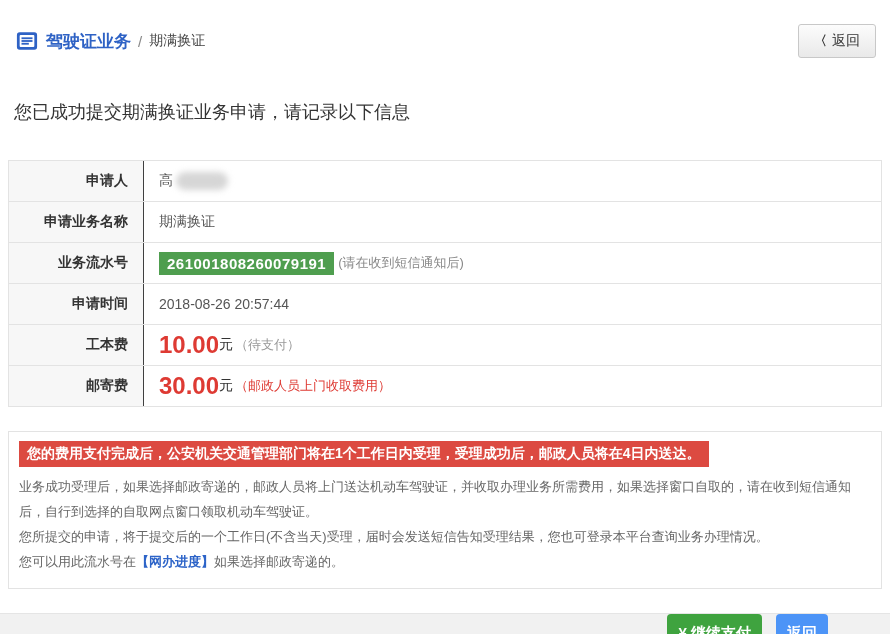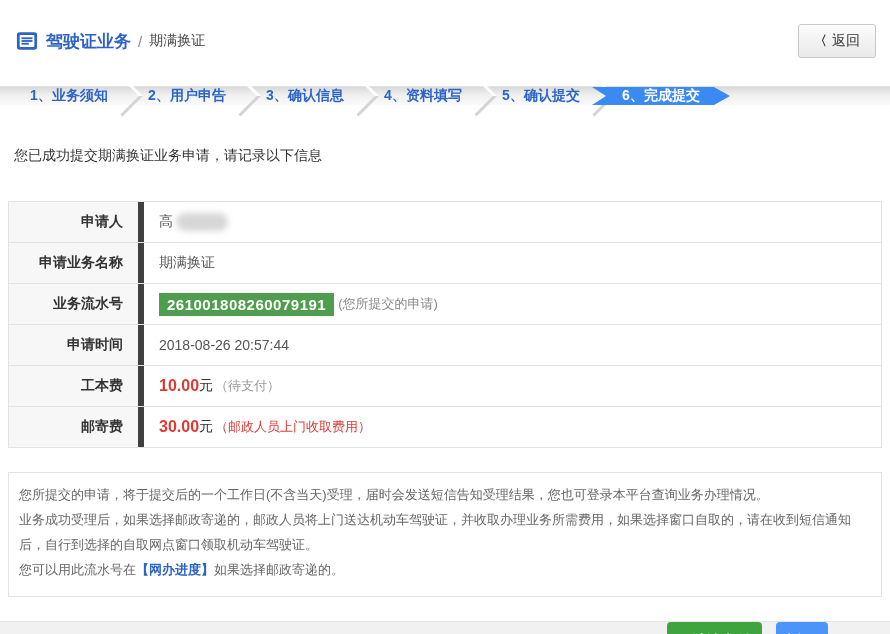--- a/index.html
+++ b/index.html
@@ -26,35 +26,35 @@
     border-top:1px solid #e2e2e2; display:flex; align-items:stretch; padding-left:10px; }
   .step { position:relative; width:118px; display:flex; align-items:center; justify-content:center;
     color:#2d64c8; font-size:14px; font-weight:bold; }
   .step:not(.active)::after { content:""; position:absolute; right:-9px; top:50%; width:26px; height:26px;
     transform:translateY(-50%) rotate(45deg); border-top:3px solid rgba(255,255,255,.95);
     border-right:3px solid #d4d4d4; z-index:1; }
   .step.active { width:138px; margin-left:-8px; background:#3a8af2; color:#fff; z-index:2;
     clip-path:polygon(14px 50%, 0 0, calc(100% - 16px) 0, 100% 50%, calc(100% - 16px) 100%, 0 100%); }
 
   
-  .success-msg { padding:18px 0 12px 14px; font-size:14px; color:#333; }
+  .success-msg { padding:18px 0 12px 14px; font-size:18px; color:#333; }
 
   
   .info-table { margin:0 8px; border:1px solid #e3e3e3; border-bottom:none; }
   .trow { display:flex; height:41px; border-bottom:1px solid #e3e3e3; background:#fff; }
-  .tlabel { width:135px; flex:0 0 auto; background:#f7f7f7; border-right:6px solid #404040;
+  .tlabel { width:135px; flex:0 0 auto; background:#f7f7f7; border-right:1px solid #404040;
     display:flex; align-items:center; justify-content:flex-end; padding-right:15px;
     font-size:14px; font-weight:bold; color:#333; }
   .tvalue { flex:1; display:flex; align-items:center; padding-left:15px; font-size:14px; color:#555; }
   .redacted { display:inline-block; width:52px; height:18px; margin-left:3px; background:#d6d6d6;
     border-radius:9px; filter:blur(3px); }
   .serial-badge { display:inline-block; background:#4f9e4f; color:#fff; font-weight:bold; font-size:15px;
     letter-spacing:.5px; padding:3px 8px; }
   .serial-note { color:#888; font-size:13px; margin-left:4px; }
-  .fee-amount { color:#de3a33; font-weight:bold; font-size:16px; }
+  .fee-amount { color:#de3a33; font-weight:bold; font-size:24px; }
   .fee-unit { color:#333; font-size:14px; }
   .fee-note { font-size:13px; margin-left:2px; }
   .fee-note.gray { color:#999; }
   .fee-note.red { color:#de3a33; }
 
   
   .notice-box { margin:0 8px; border:1px solid #e3e3e3; padding:9px 10px 14px; font-size:13px;
     color:#666; line-height:25px; }
   .banner { display:inline-block; background:#dc4a41; color:#fff; font-weight:bold; font-size:14px;
     line-height:normal; padding:4px 8px; margin-bottom:7px; }
@@ -90,60 +90,40 @@
     <span class="title">驾驶证业务</span>
     <span class="divider">/</span>
     <span class="subtitle">期满换证</span>
     <span class="spacer"></span>
     <button class="back-btn">
       <span class="chev">〈</span>
       <span>返回</span>
     </button>
   </div>
 
-  <div class="steps">
-    <div class="step">
-        <span>1、业务须知</span>
-      </div>
-    <div class="step">
-        <span>2、用户申告</span>
-      </div>
-    <div class="step">
-        <span>3、确认信息</span>
-      </div>
-    <div class="step">
-        <span>4、资料填写</span>
-      </div>
-    <div class="step">
-        <span>5、确认提交</span>
-      </div>
-    <div class="step active">
-        <span>6、完成提交</span>
-      </div>
-  </div>
 
   <div class="success-msg">您已成功提交期满换证业务申请，请记录以下信息</div>
 
   <div class="info-table">
     <div class="trow">
       <div class="tlabel">申请人</div>
       <div class="tvalue">
         <span>高</span>
         <span class="redacted"></span>
       </div>
     </div>
     <div class="trow">
       <div class="tlabel">申请业务名称</div>
       <div class="tvalue">期满换证</div>
     </div>
     <div class="trow">
       <div class="tlabel">业务流水号</div>
       <div class="tvalue">
         <span class="serial-badge">261001808260079191</span>
-        <span class="serial-note">(您所提交的申请)</span>
+        <span class="serial-note">(请在收到短信通知后)</span>
       </div>
     </div>
     <div class="trow">
       <div class="tlabel">申请时间</div>
       <div class="tvalue">2018-08-26 20:57:44</div>
     </div>
     <div class="trow">
       <div class="tlabel">工本费</div>
       <div class="tvalue">
         <span class="fee-amount">10.00</span>
@@ -155,22 +135,23 @@
       <div class="tlabel">邮寄费</div>
       <div class="tvalue">
         <span class="fee-amount">30.00</span>
         <span class="fee-unit">元</span>
         <span class="fee-note red">（邮政人员上门收取费用）</span>
       </div>
     </div>
   </div>
 
   <div class="notice-box">
+    <span class="banner">您的费用支付完成后，公安机关交通管理部门将在1个工作日内受理，受理成功后，邮政人员将在4日内送达。</span>
+    <p>业务成功受理后，如果选择邮政寄递的，邮政人员将上门送达机动车驾驶证，并收取办理业务所需费用，如果选择窗口自取的，请在收到短信通知后，自行到选择的自取网点窗口领取机动车驾驶证。</p>
     <p>您所提交的申请，将于提交后的一个工作日(不含当天)受理，届时会发送短信告知受理结果，您也可登录本平台查询业务办理情况。</p>
-    <p>业务成功受理后，如果选择邮政寄递的，邮政人员将上门送达机动车驾驶证，并收取办理业务所需费用，如果选择窗口自取的，请在收到短信通知后，自行到选择的自取网点窗口领取机动车驾驶证。</p>
     <p class="progress-line">
       <span>您可以用此流水号在</span><span class="progress-link">【网办进度】</span><span>如果选择邮政寄递的。</span>
     </p>
   </div>
 
   <div class="footer">
     <button class="btn btn-green">¥ 继续支付</button>
     <button class="btn btn-blue">返回</button>
   </div>
 </div>

